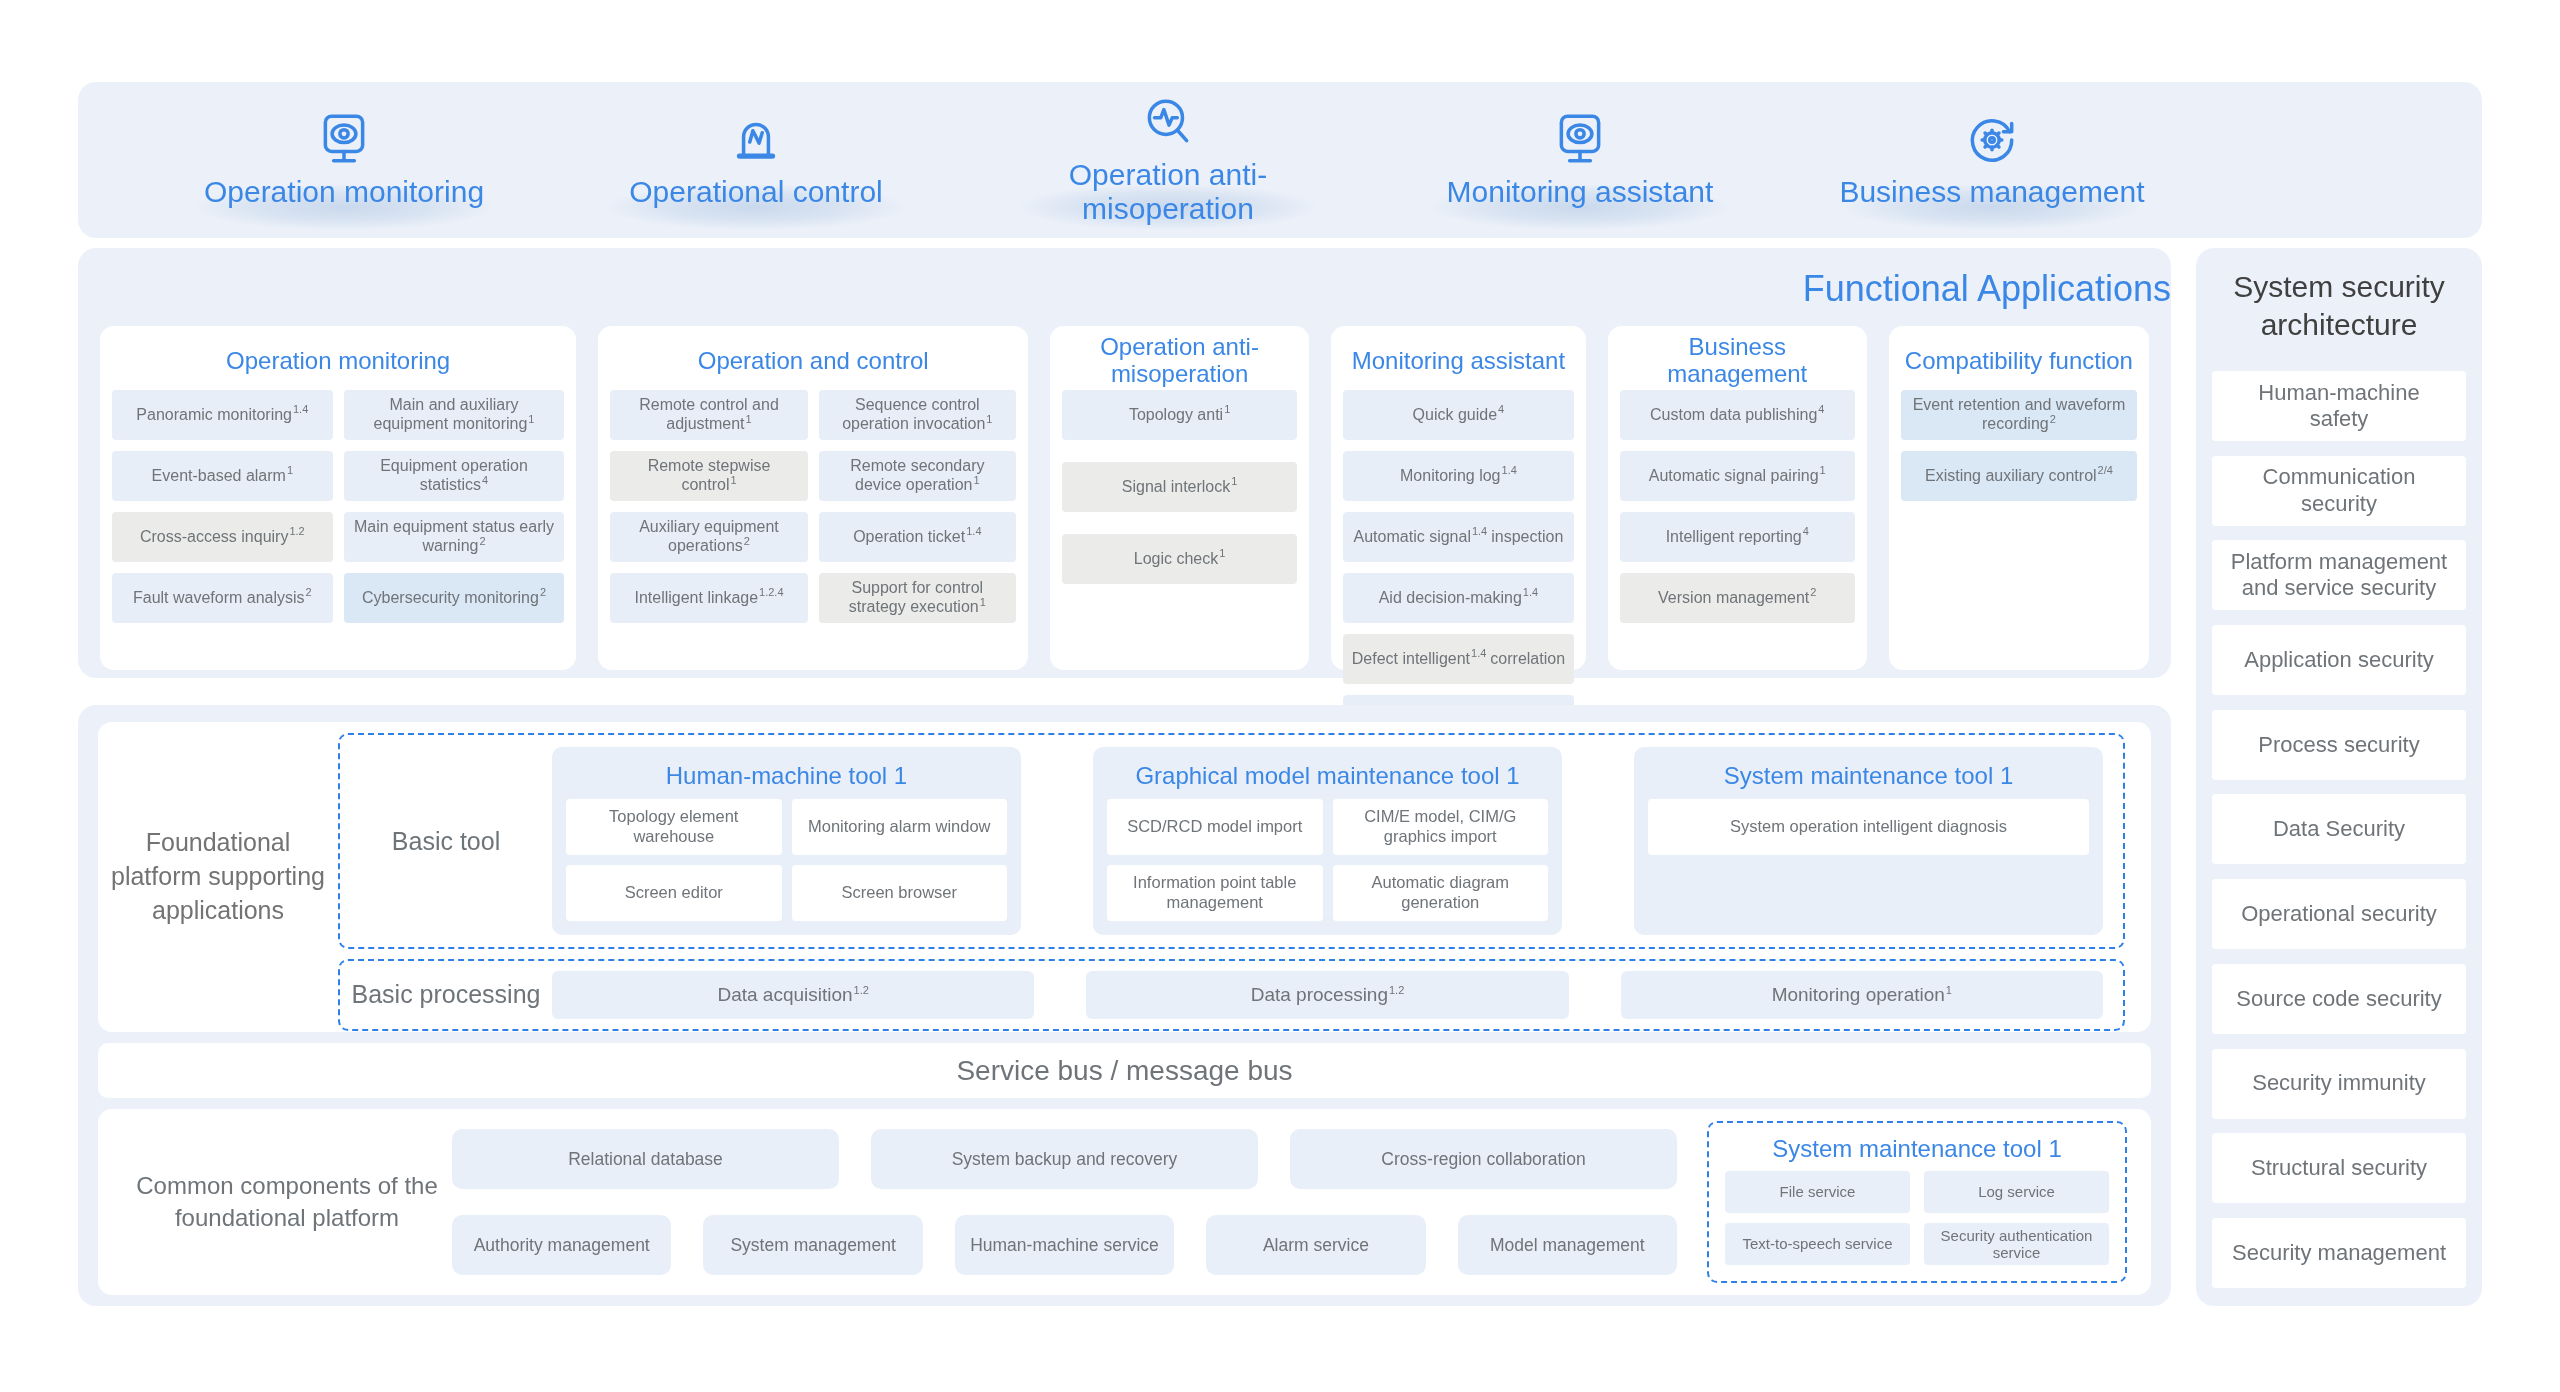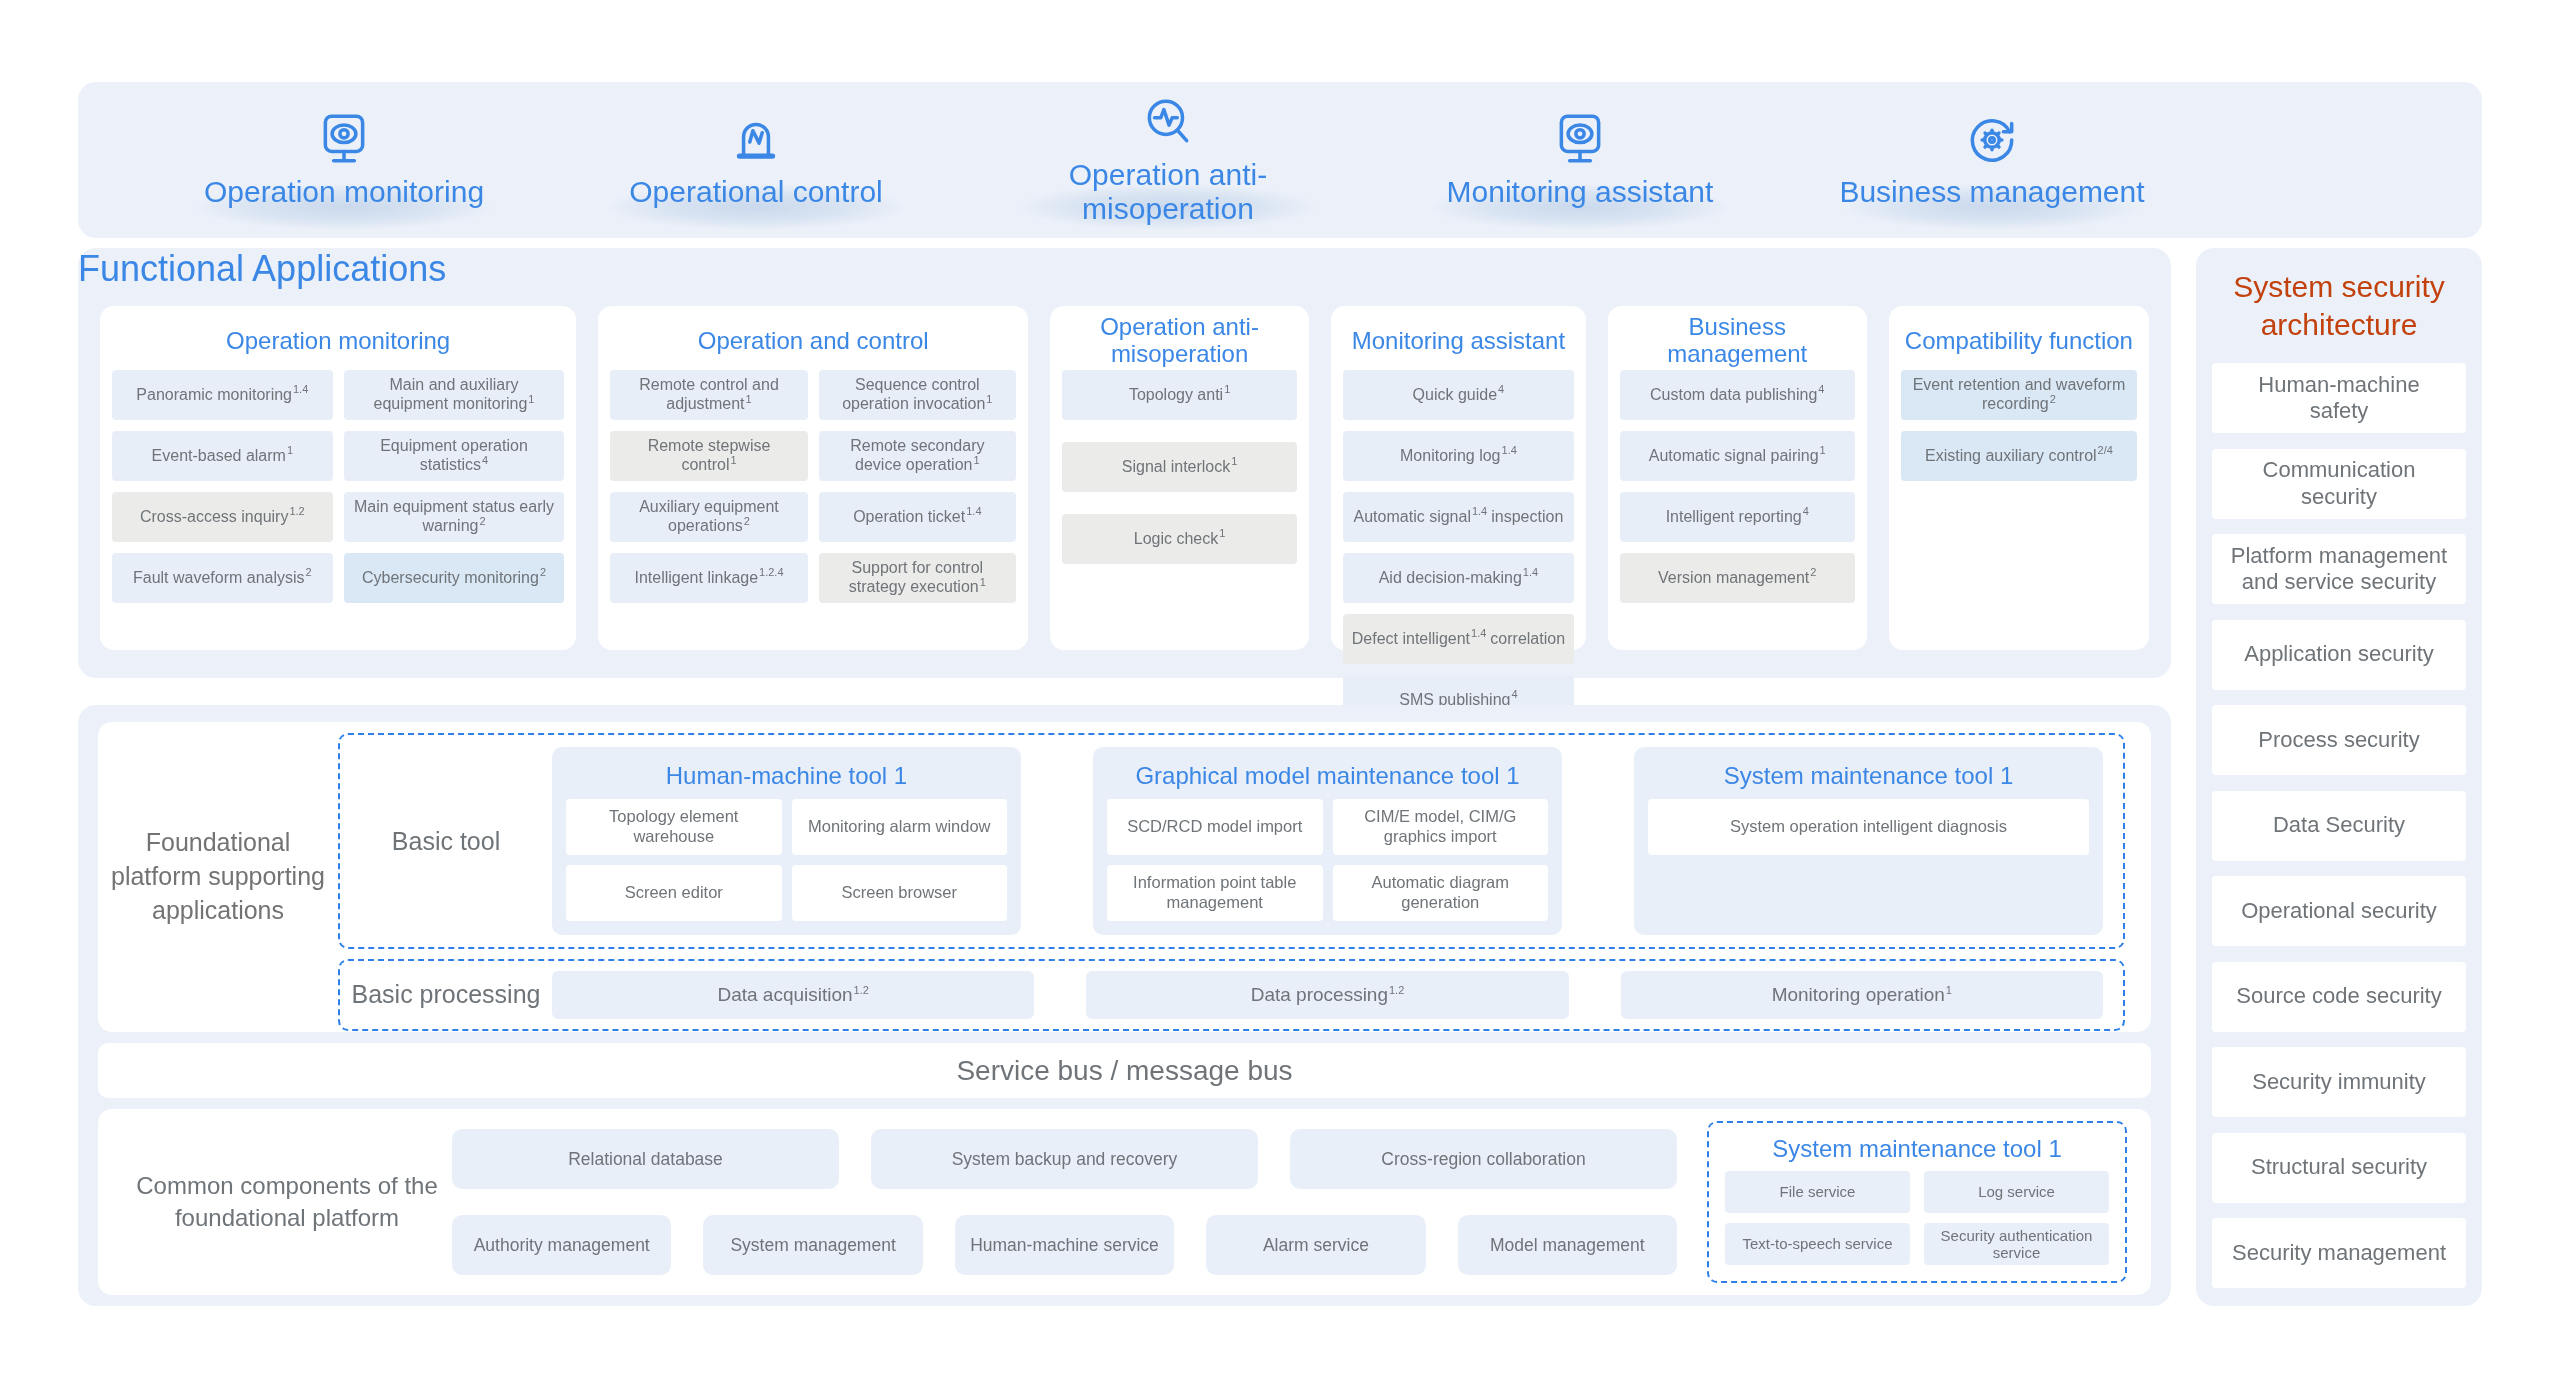--- a/index.html
+++ b/index.html
@@ -14,42 +14,42 @@
   .banner { left:78px; top:82px; width:2404px; height:156px; display:flex; padding-left:60px; }
   .banner-item { width:412px; position:relative; display:flex; flex-direction:column; align-items:center; justify-content:center; }
   .banner-item svg { width:58px; height:58px; display:block; z-index:2; }
   .banner-label { margin-top:6px; font-size:30px; color:#3b87e6; text-align:center; line-height:1.15; z-index:2; position:relative; }
   .banner-item.narrow .banner-label { max-width:250px; }
   .banner-shadow { position:absolute; bottom:8px; left:50%; transform:translateX(-50%); width:300px; height:46px; z-index:1;
     background:radial-gradient(ellipse at center, rgba(173,197,226,0.55) 0%, rgba(173,197,226,0.28) 45%, rgba(173,197,226,0) 72%); }
 
   
   .fa-panel { left:78px; top:248px; width:2093px; height:430px; }
-  .fa-title { text-align:left; font-size:36px; color:#3b87e6; }
+  .fa-title { padding-top:20px; text-align:right; font-size:36px; color:#3b87e6; }
   .fa-cols { display:flex; gap:22px; padding:16px 22px 0; }
   .fa-col { background:#fff; border-radius:14px; height:344px; padding:6px 12px; flex-shrink:1; }
   .fa-col.c0 { flex:475 0 0; } .fa-col.c1 { flex:426 0 0; } .fa-col.c2 { flex:247 0 0; }
   .fa-col.c3 { flex:242 0 0; } .fa-col.c4 { flex:247 0 0; } .fa-col.c5 { flex:248 0 0; }
   .fa-col-title { min-height:58px; display:flex; align-items:center; justify-content:center; text-align:center;
     font-size:24px; color:#3b87e6; line-height:1.12; }
   .fa-col.c2 .fa-col-title p { max-width:200px; }
   .fa-grid { display:grid; gap:11px; }
   .grid2 { grid-template-columns:1fr 1fr; }
   .grid1 { grid-template-columns:1fr; }
   .fa-col.c2 .fa-grid { gap:22px; }
   .fa-item { min-height:50px; background:#e8eef7; border-radius:4px; display:flex; align-items:center; justify-content:center;
     text-align:center; font-size:16px; line-height:1.18; color:#6f7479; padding:4px 8px; }
   .fa-item.v-gray { background:#ebebe9; }
   .fa-item.v-blue { background:#dae7f5; }
   sup { font-size:11px; vertical-align:super; line-height:0; margin-left:1px; }
   .post:not(:empty) { margin-left:4px; }
 
   
   .sidebar { left:2196px; top:248px; width:286px; height:1058px; padding:20px 16px 18px; display:flex; flex-direction:column; }
-  .sb-title { text-align:center; font-size:30px; color:#c2410c; line-height:1.25; margin-bottom:20px; }
+  .sb-title { text-align:center; font-size:30px; color:#404040; line-height:1.25; margin-bottom:28px; }
   .sb-list { flex:1; display:flex; flex-direction:column; justify-content:space-between; gap:14px; }
   .sb-item { background:#fff; min-height:70px; border-radius:4px; display:flex; align-items:center; justify-content:center;
     text-align:center; font-size:22px; color:#6f7479; line-height:1.2; padding:4px 12px; }
   .sb-item.narrow span { display:inline-block; max-width:185px; }
 
   
   .found-panel { left:78px; top:705px; width:2093px; height:601px; }
   .sub-a { position:absolute; left:20px; top:17px; right:20px; height:310px; background:#fff; border-radius:14px; display:flex; }
   .found-label { width:240px; display:flex; align-items:center; justify-content:center; text-align:center;
     font-size:25px; color:#737373; line-height:1.35; padding:0 6px; }

